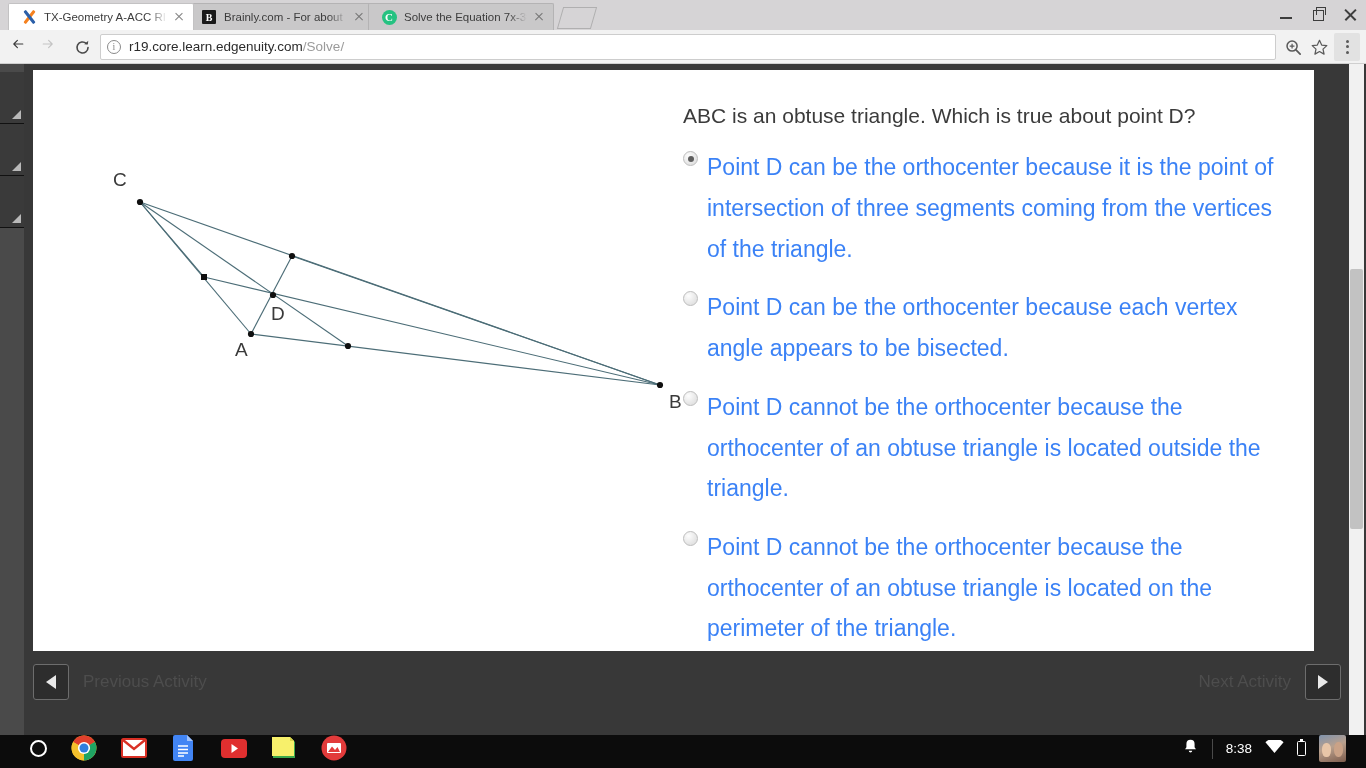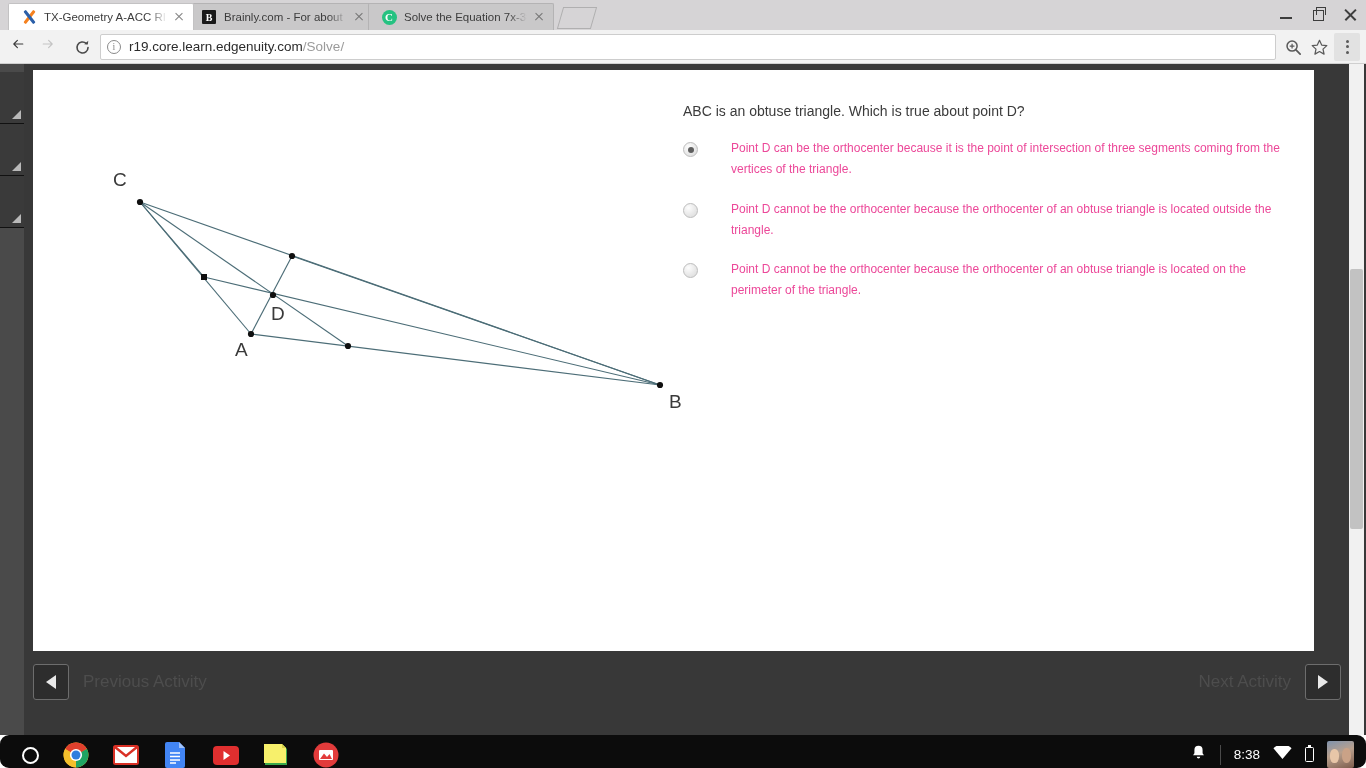--- a/index.html
+++ b/index.html
@@ -165,39 +165,39 @@
   }
   .vscroll-thumb {
     position: absolute; left: 1px; top: 205px; width: 13px; height: 260px;
     background: #c2c2c2; border-radius: 2px;
   }
 
   
   .content { display: flex; padding: 20px 0 0 0; height: 100%; }
   .figure-pane { width: 650px; flex: 0 0 650px; position: relative; }
   .q-pane { flex: 1; padding: 12px 34px 0 0; }
-  .q-title { font-size: 14px; color: #3b3b3b; line-height: 1.3; }
+  .q-title { font-size: 21px; color: #3b3b3b; line-height: 1.3; }
   .opt { display: flex; margin-top: 18px; }
   .radio {
     width: 15px; height: 15px; flex: 0 0 15px; border-radius: 50%;
     margin: 4px 9px 0 0;
     background: radial-gradient(circle at 35% 30%, #fdfdfd 0%, #e3e3e3 70%);
     border: 1px solid #bdbdbd;
     position: relative;
   }
   .radio.checked:after {
     content: ""; position: absolute; left: 3.5px; top: 3.5px;
     width: 6px; height: 6px; border-radius: 50%; background: #5e5e5e;
   }
-  .opt-text { font-size: 12px; color: #ec4899; line-height: 1.77; margin-left: 24px; }
+  .opt-text { font-size: 23px; color: #3b82f6; line-height: 1.77; }
 
   
   .shelf {
-    height: 33px; background: #0c0c0c; display: flex; align-items: flex-end;
-    justify-content: space-between; padding: 0 12px; border-radius: 9px;
+    height: 33px; background: #0c0c0c; display: flex; align-items: flex-start;
+    justify-content: space-between; padding: 0 20px;
   }
   .shelf-left { display: flex; align-items: center; gap: 24px; padding-left: 10px; }
   .launcher { width: 17px; height: 17px; border: 2px solid #fff; border-radius: 50%; }
   .app { width: 26px; height: 26px; position: relative; }
   .shelf-right { display: flex; align-items: center; gap: 13px; }
   .shelf-div { width: 1px; height: 20px; background: #4a4a4a; }
   .clock { color: #fff; font-size: 13.5px; }
   .battery {
     width: 9px; height: 15px; border: 1.5px solid #fff; border-radius: 1.5px;
     position: relative;
@@ -349,20 +349,24 @@
 
           <div class="q-pane">
             <div class="q-title">ABC is an obtuse triangle. Which is true about point D?</div>
 
             <div class="opt">
               <span class="radio checked"></span>
               <span class="opt-text">Point D can be the orthocenter because it is the point of intersection of three segments coming from the vertices of the triangle.</span>
             </div>
             <div class="opt">
               <span class="radio"></span>
+              <span class="opt-text">Point D can be the orthocenter because each vertex angle appears to be bisected.</span>
+            </div>
+            <div class="opt">
+              <span class="radio"></span>
               <span class="opt-text">Point D cannot be the orthocenter because the orthocenter of an obtuse triangle is located outside the triangle.</span>
             </div>
             <div class="opt">
               <span class="radio"></span>
               <span class="opt-text">Point D cannot be the orthocenter because the orthocenter of an obtuse triangle is located on the perimeter of the triangle.</span>
             </div>
           </div>
 
         </div>
       </div>

